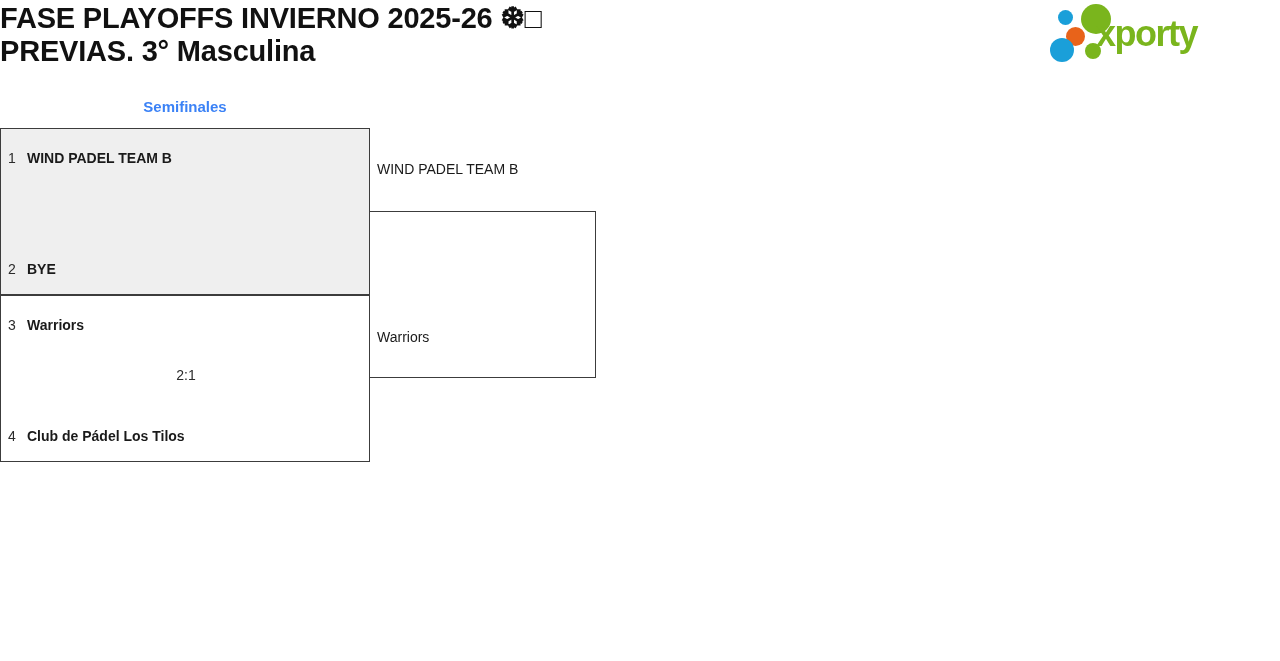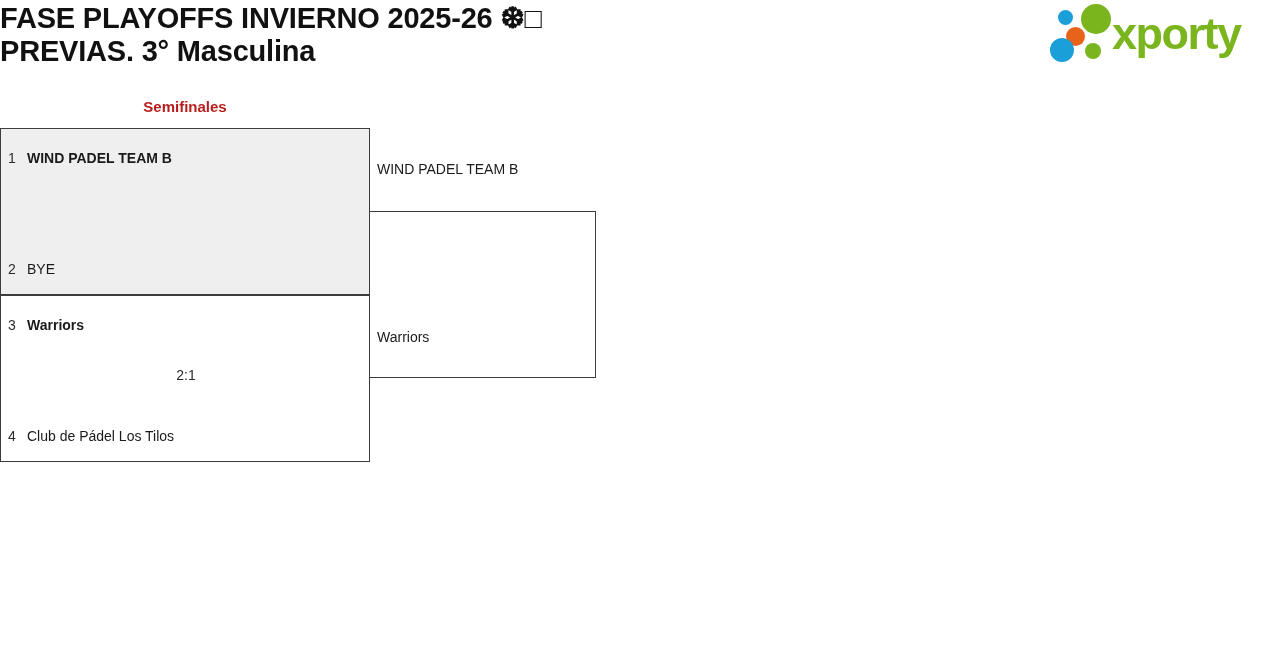--- a/index.html
+++ b/index.html
@@ -62,43 +62,43 @@
   }
   .dot { position: absolute; border-radius: 50%; }
   .dot-blue-sm  { left: 10px; top: 8px;  width: 15px; height: 15px; background: #1a9fd9; }
   .dot-green-lg { left: 33px; top: 2px;  width: 30px; height: 30px; background: #7ab51d; }
   .dot-orange   { left: 18px; top: 25px; width: 19px; height: 19px; background: #e8631a; }
   .dot-blue-lg  { left: 2px;  top: 36px; width: 24px; height: 24px; background: #1a9fd9; }
   .dot-green-sm { left: 37px; top: 41px; width: 16px; height: 16px; background: #7ab51d; }
 
   .logo-wordmark {
     position: absolute;
-    left: 64px;
+    left: 48px;
     top: 3px;
-    font-size: 45px;
+    font-size: 36px;
     line-height: 58px;
     font-weight: bold;
     color: #7ab51d;
     letter-spacing: -1.5px;
   }
 
   
   .bracket {
     position: absolute;
     left: 0;
     top: 0;
     width: 1280px;
     height: 661px;
   }
 
   .round-header {
     position: absolute;
     font-size: 15px;
     font-weight: bold;
-    color: #b91c1c;
+    color: #3b82f6;
     text-align: center;
     white-space: nowrap;
   }
   .round-header.r1 { left: 0px;   top: 98px; width: 370px; }
   .round-header.r2 { left: 370px; top: 98px; width: 226px; }
 
   
   .match {
     position: absolute;
     border: 1px solid #3c3c3c;
@@ -138,21 +138,21 @@
     width: 26px;
     padding-left: 7px;
     font-size: 14px;
     font-weight: normal;
     color: #2b2b2b;
     flex: 0 0 auto;
   }
   .team-name {
     font-size: 14px;
     color: #1a1a1a;
-    font-weight: normal;
+    font-weight: bold;
   }
   .team-name.winner { font-weight: bold; }
 
   .score {
     position: absolute;
     left: 0;
     top: 71px;
     width: 370px;
     text-align: center;
     font-size: 14px;

